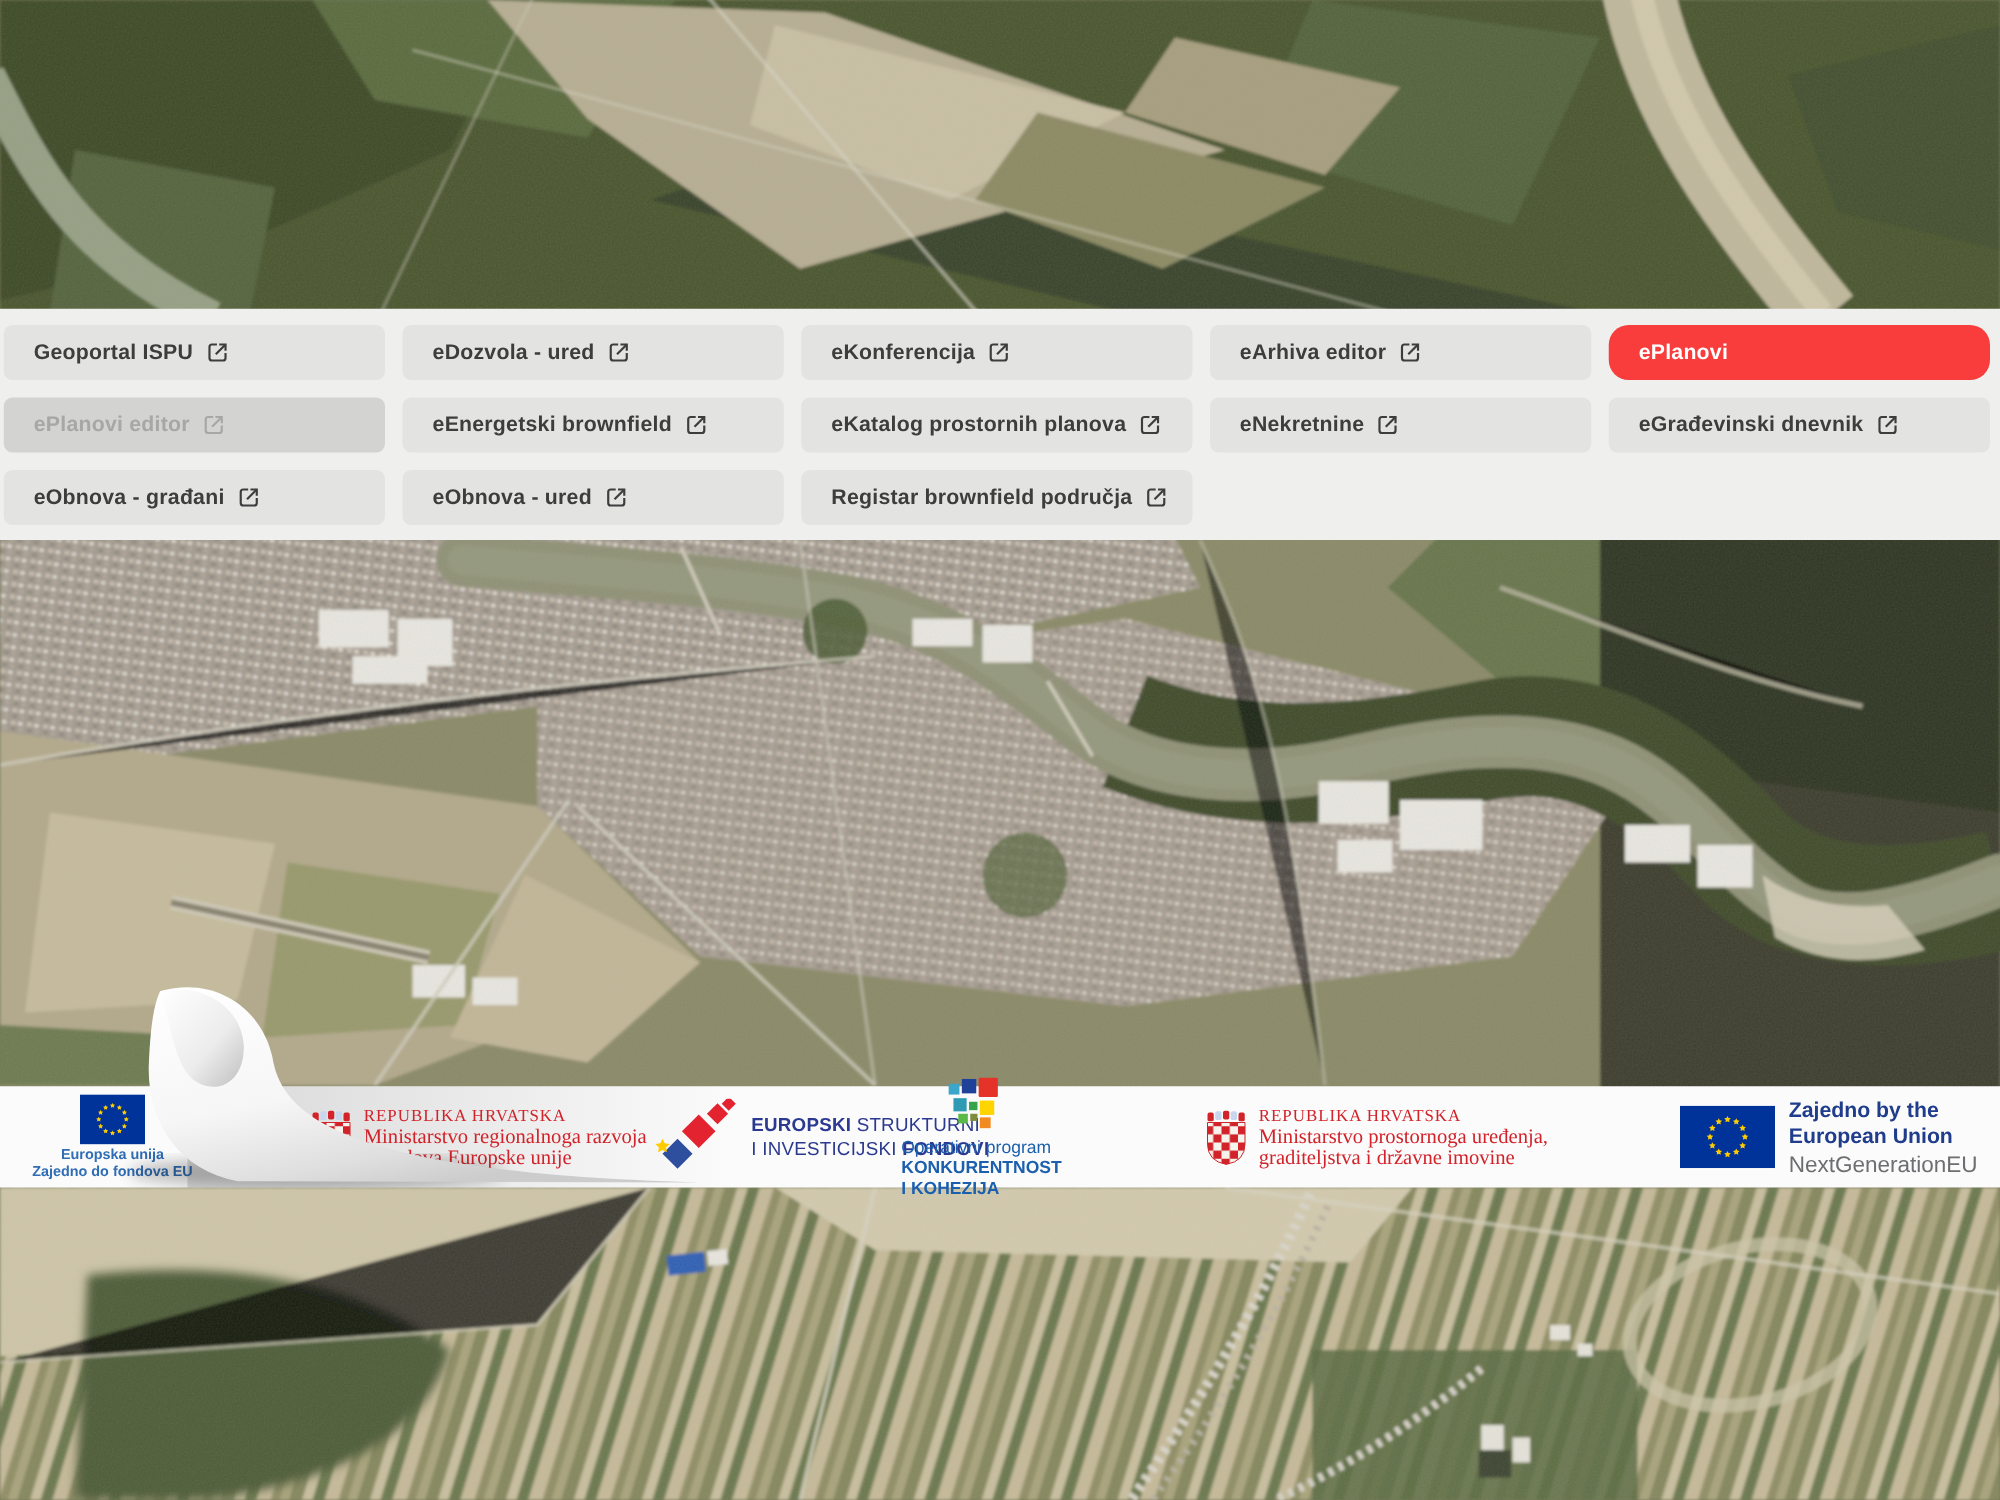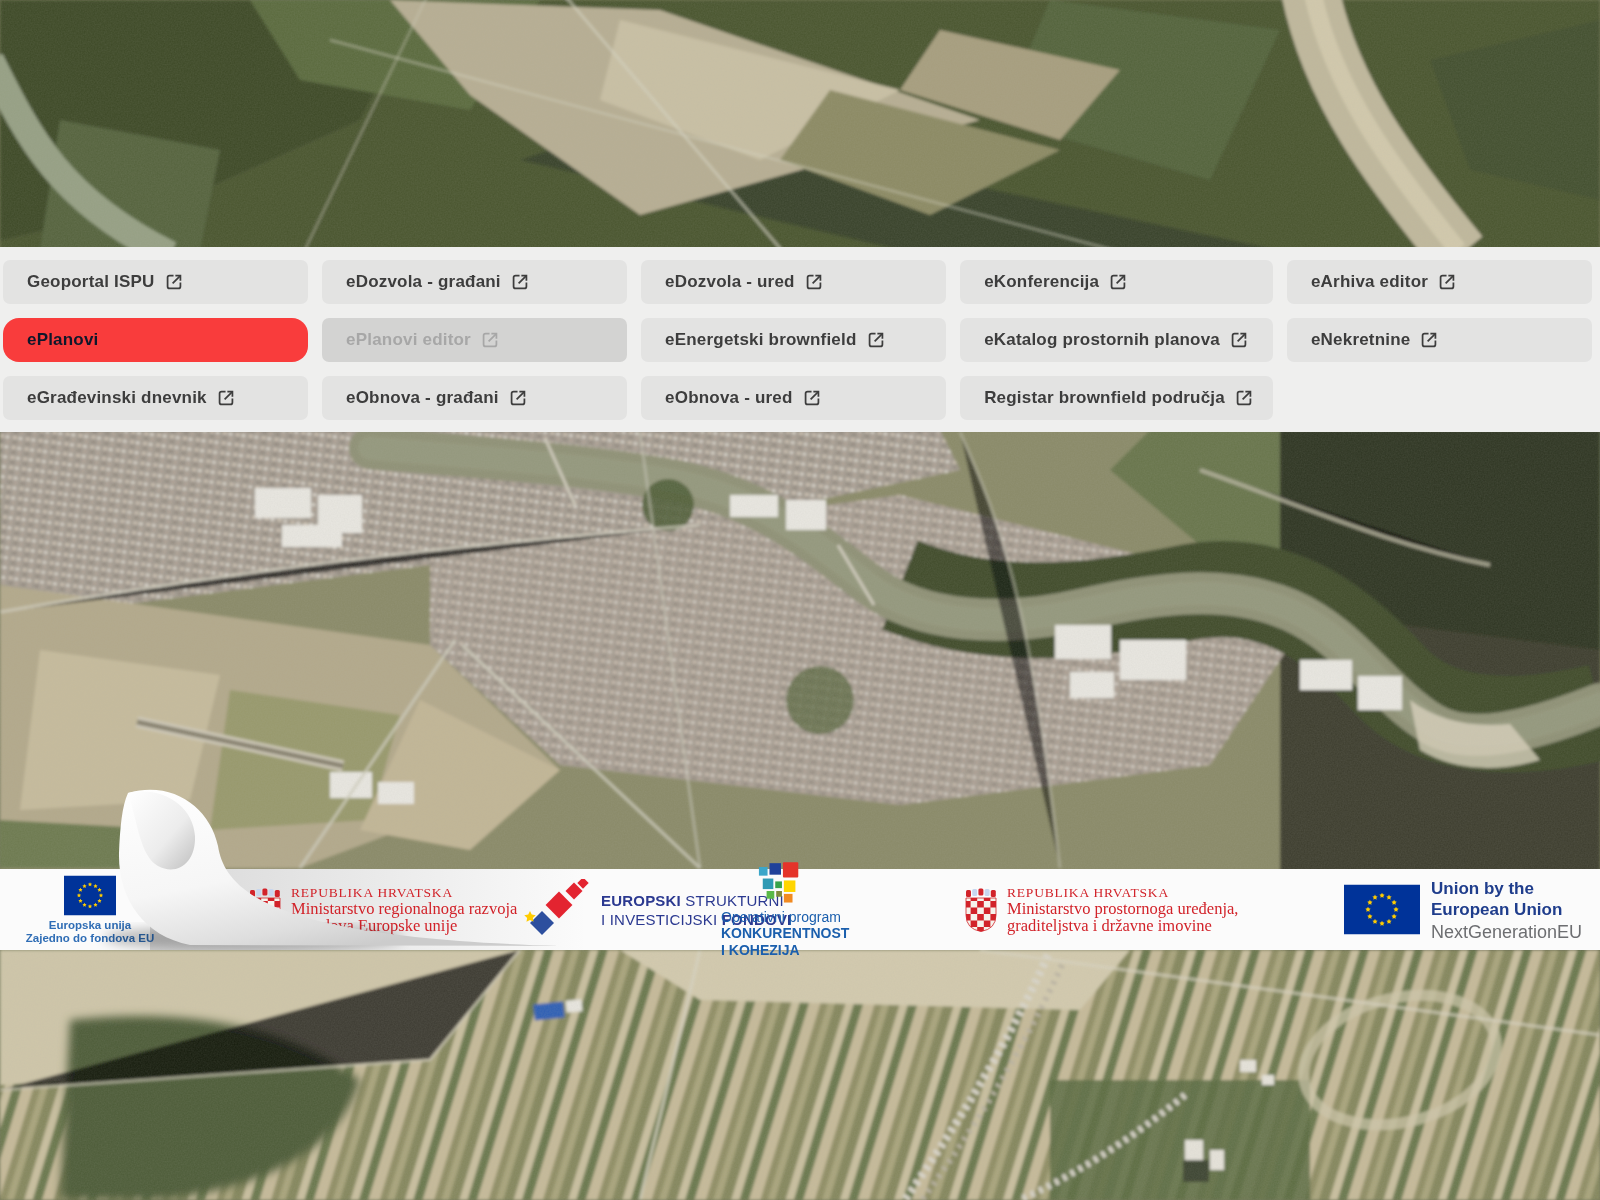--- a/index.html
+++ b/index.html
@@ -12,21 +12,21 @@
   .menu-band{position:absolute;left:0;top:247px;width:1600px;height:185px;
              background:#efefee;box-sizing:border-box;
              padding:13px 8px 14px 3px;
              display:grid;grid-template-columns:repeat(5,1fr);
              grid-auto-rows:44px;column-gap:14px;row-gap:14px;}
   .app-btn{display:flex;align-items:center;justify-content:flex-start;
            background:#e3e3e2;border-radius:7px;padding:0 18px 0 24px;
            font-size:17px;font-weight:bold;color:#3d3d3d;letter-spacing:.2px;
            cursor:pointer;white-space:nowrap;}
   .app-btn .ext{flex:0 0 auto;margin-left:8px;}
-  .app-btn.active{background:#f93c3c;color:#0f172a;border-radius:16px;}
+  .app-btn.active{background:#f93c3c;color:#ffffff;border-radius:16px;}
   .app-btn.disabled{background:#d3d3d2;color:#a7a7a7;cursor:default;}
 
   
   .footer{position:absolute;left:0;top:869px;width:1600px;height:81px;
           background:#fbfbfb;}
   .footer .curl-shade{position:absolute;left:150px;top:0;width:560px;height:100%;
           background:linear-gradient(90deg,rgba(90,90,90,.22),rgba(90,90,90,0) 78%);}
   .fgroup{position:absolute;top:50%;transform:translateY(-50%);
           display:flex;align-items:center;}
   .fg-col{display:flex;flex-direction:column;align-items:center;}
@@ -220,28 +220,20 @@
   <div class="menu-band">
     <div class="app-btn">
       <span>Geoportal ISPU</span>
       <svg class="ext" width="22" height="22" viewBox="0 0 24 24" fill="none" stroke="currentColor" stroke-width="1.9">
           <path d="M11.5 5H7.2C6 5 5 6 5 7.2v9.6C5 18 6 19 7.2 19h9.6c1.2 0 2.2-1 2.2-2.2V12.5"></path>
           <path d="M10.5 13.5 L19 5"></path>
           <path d="M13.5 5H19v5.5"></path>
         </svg>
     </div>
     <div class="app-btn">
-      <span>eDozvola - građani</span>
-      <svg class="ext" width="22" height="22" viewBox="0 0 24 24" fill="none" stroke="currentColor" stroke-width="1.9">
-          <path d="M11.5 5H7.2C6 5 5 6 5 7.2v9.6C5 18 6 19 7.2 19h9.6c1.2 0 2.2-1 2.2-2.2V12.5"></path>
-          <path d="M10.5 13.5 L19 5"></path>
-          <path d="M13.5 5H19v5.5"></path>
-        </svg>
-    </div>
-    <div class="app-btn">
       <span>eDozvola - ured</span>
       <svg class="ext" width="22" height="22" viewBox="0 0 24 24" fill="none" stroke="currentColor" stroke-width="1.9">
           <path d="M11.5 5H7.2C6 5 5 6 5 7.2v9.6C5 18 6 19 7.2 19h9.6c1.2 0 2.2-1 2.2-2.2V12.5"></path>
           <path d="M10.5 13.5 L19 5"></path>
           <path d="M13.5 5H19v5.5"></path>
         </svg>
     </div>
     <div class="app-btn">
       <span>eKonferencija</span>
       <svg class="ext" width="22" height="22" viewBox="0 0 24 24" fill="none" stroke="currentColor" stroke-width="1.9">
@@ -423,21 +415,21 @@
           <use href="#star" transform="translate(45,37.1) scale(2.8)"></use>
           <use href="#star" transform="translate(38,39) scale(2.8)"></use>
           <use href="#star" transform="translate(31,37.1) scale(2.8)"></use>
           <use href="#star" transform="translate(25.9,32) scale(2.8)"></use>
           <use href="#star" transform="translate(24,25) scale(2.8)"></use>
           <use href="#star" transform="translate(25.9,18) scale(2.8)"></use>
           <use href="#star" transform="translate(31,12.9) scale(2.8)"></use>
         </g>
       </svg>
       <div class="funded-text">
-        <div class="f-line">Union by the</div>
+        <div class="f-line">Zajedno by the</div>
         <div class="f-line">European Union</div>
         <div class="f-sub">NextGenerationEU</div>
       </div>
     </div>
   </div>
 
   <svg class="curl" width="500" height="172" viewBox="0 0 500 172">
     <ellipse cx="165" cy="160" rx="150" ry="13" fill="#000" opacity="0.25" filter="url(#curlsh)"></ellipse>
     <path d="M40,15 C85,2 122,30 130,68 C138,120 200,160 472,168 L102,167 C55,158 30,120 31,75 C32,50 34,28 40,15 Z" fill="url(#curlA)"></path>
     <path d="M40,15 C75,8 105,28 107,58 C108,86 88,98 70,88 C52,78 50,45 40,15 Z" fill="url(#curlB)"></path>

